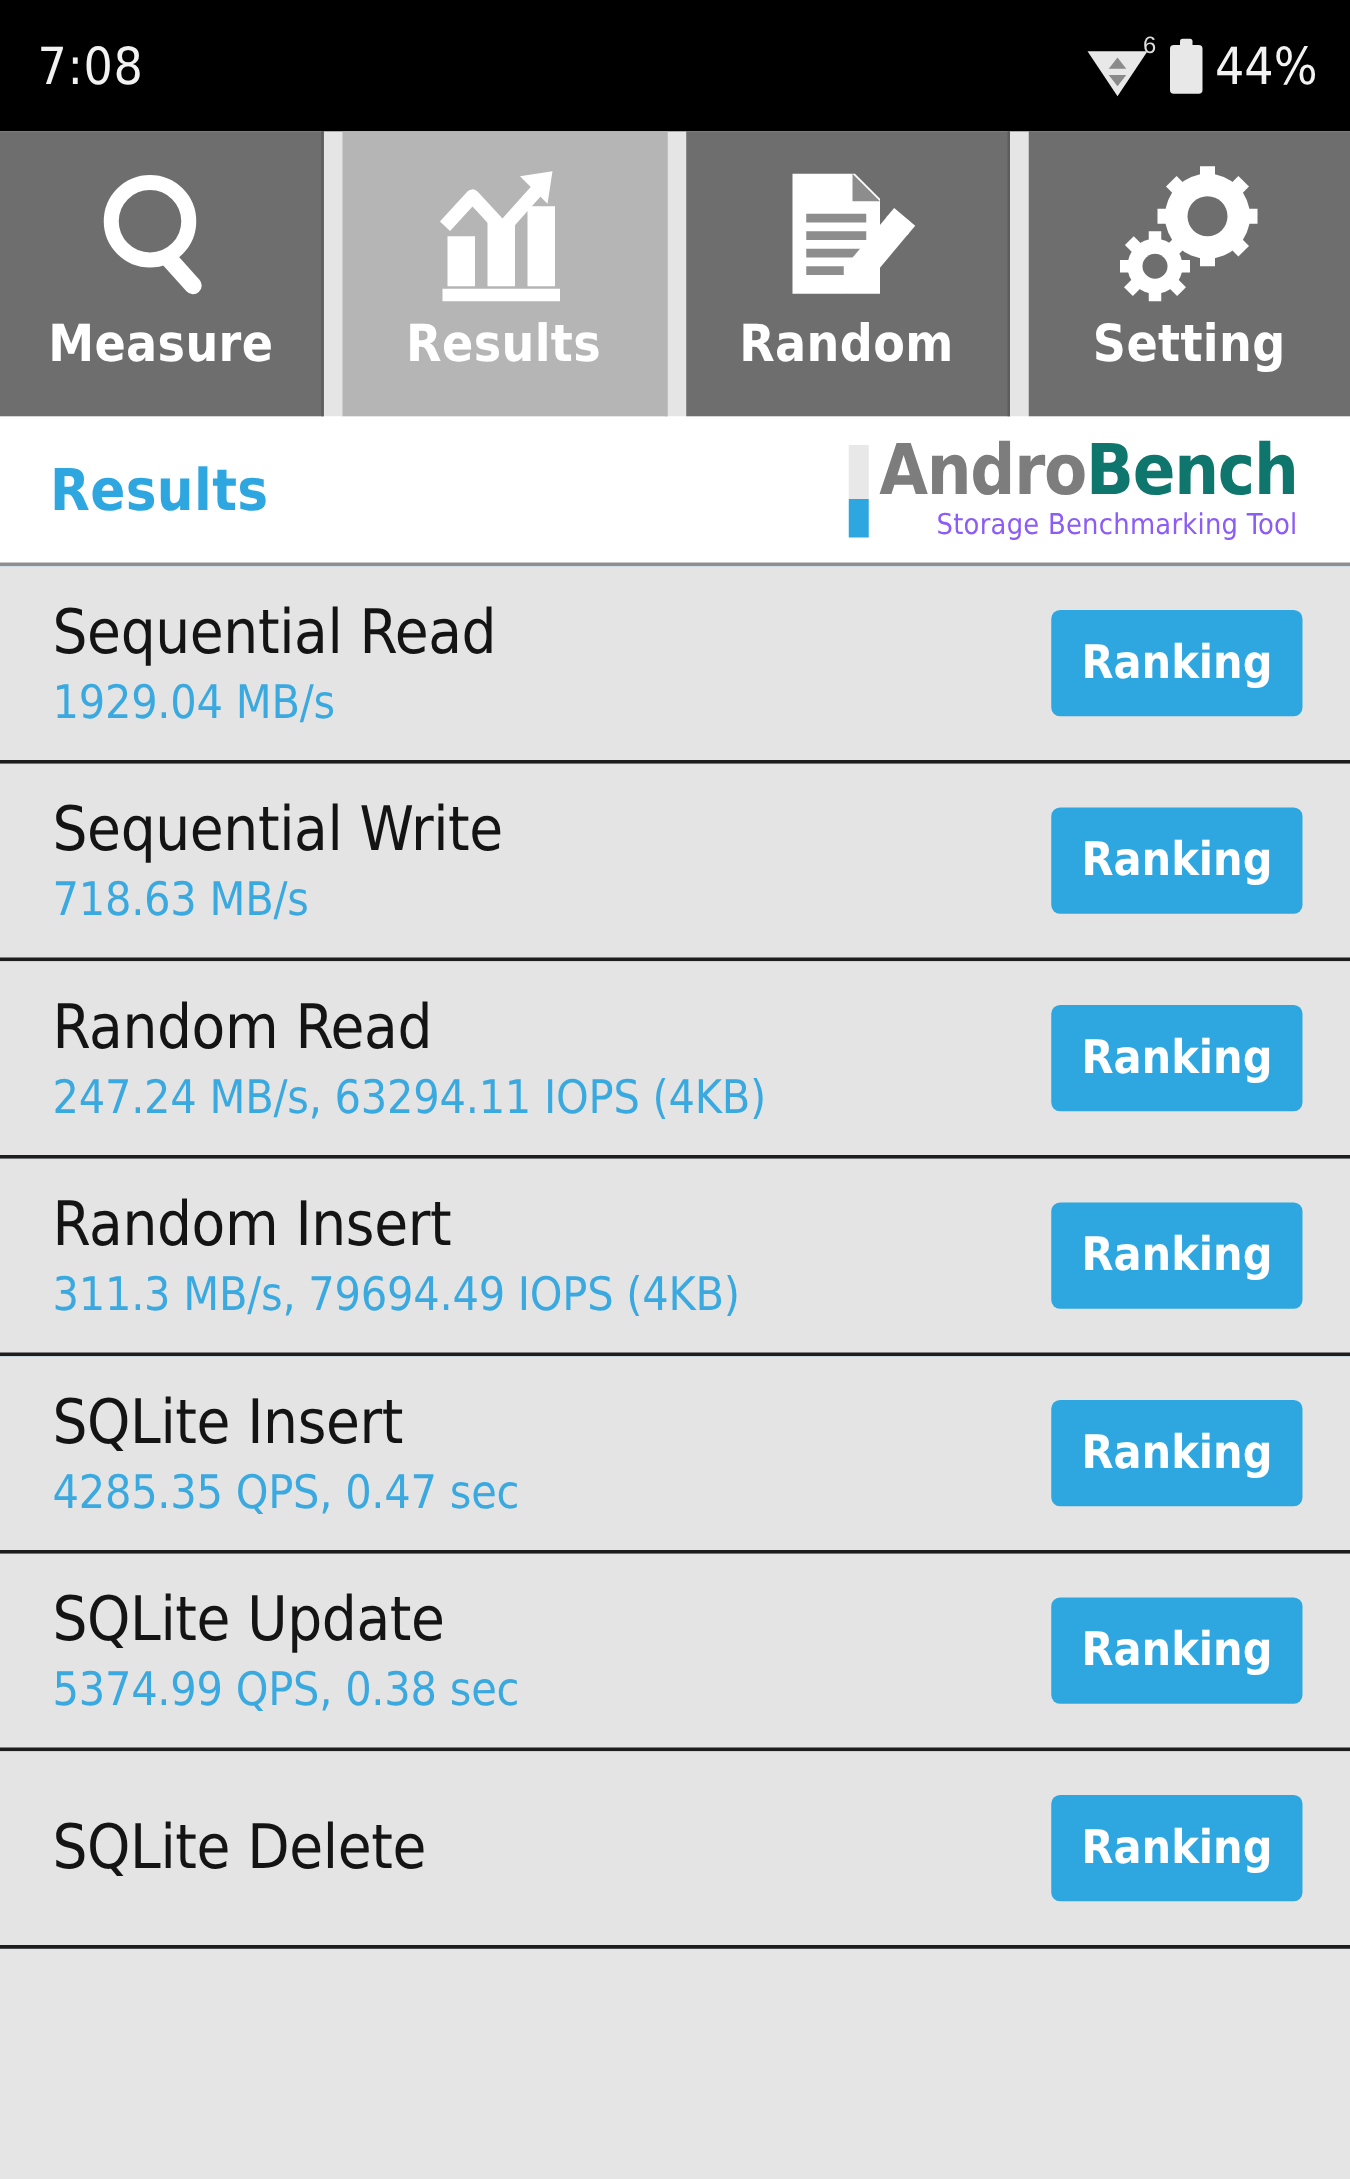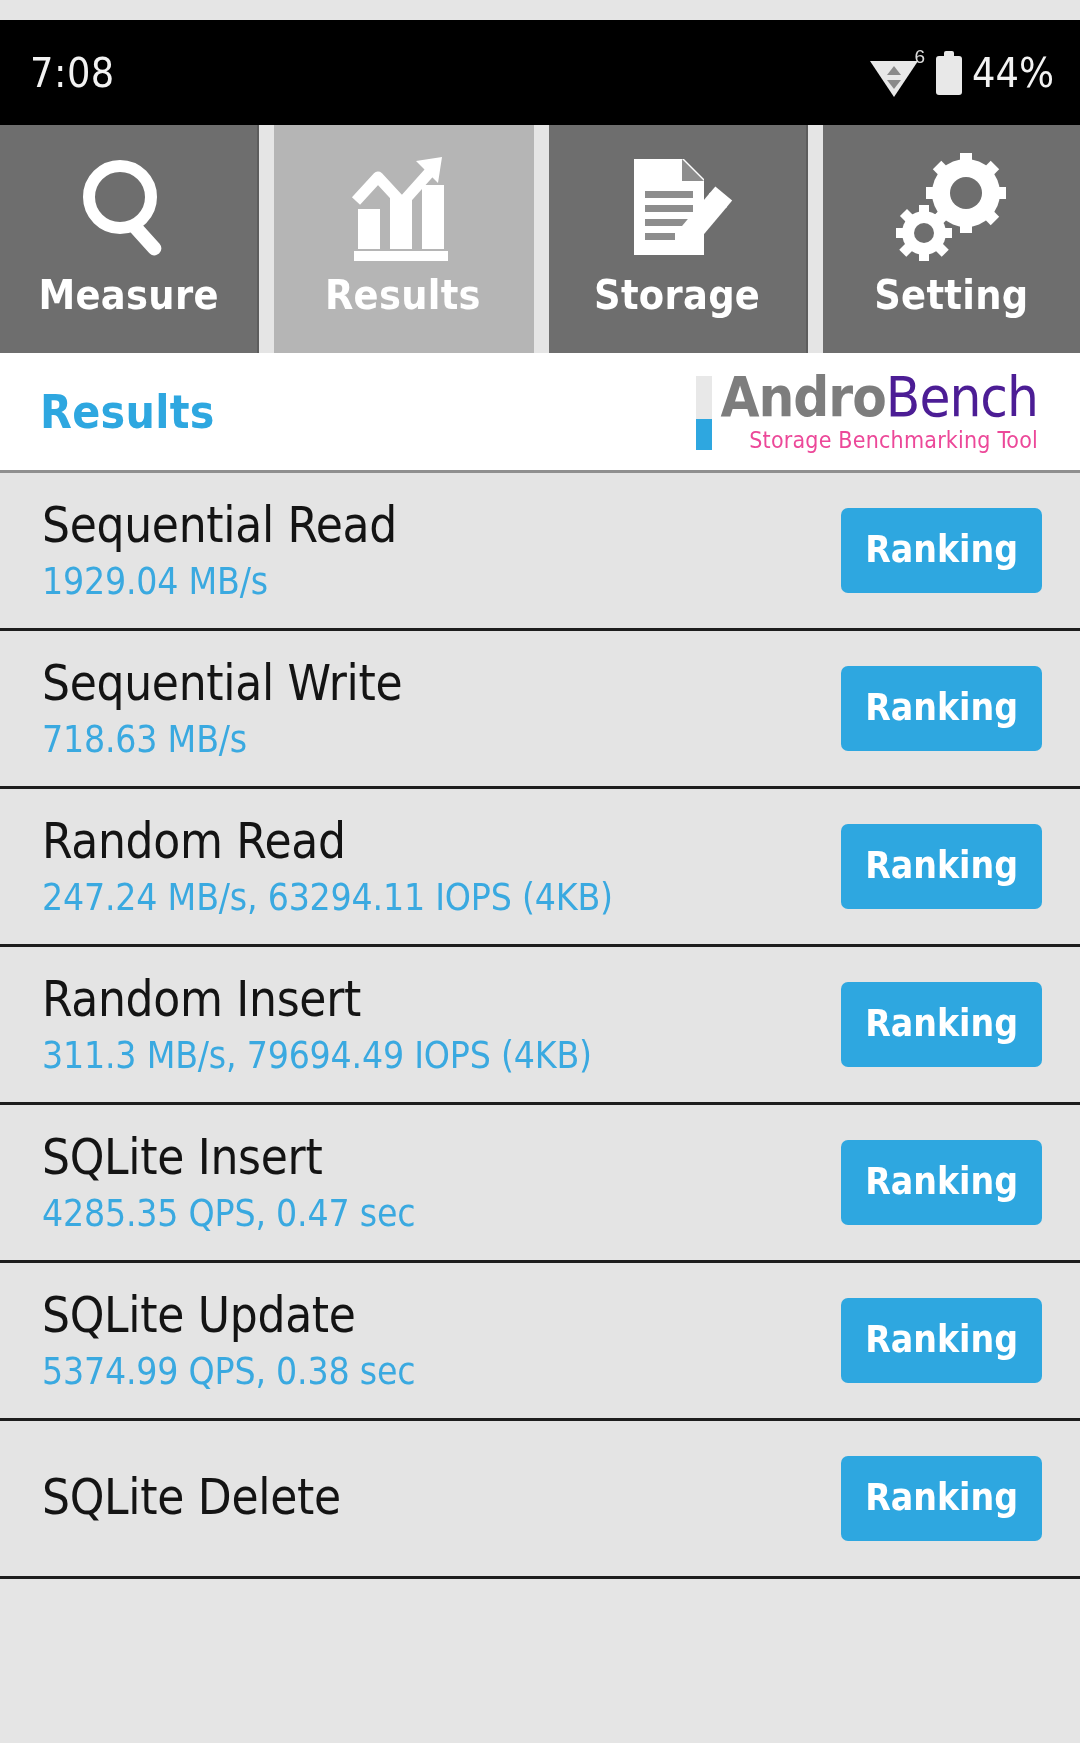--- a/index.html
+++ b/index.html
@@ -8,21 +8,20 @@
     background:#e5e5e5;
     font-family:"DejaVu Sans Condensed","Liberation Sans",sans-serif;
     overflow:hidden;
   }
 
   
   .statusbar{
     height:105px; background:#000; color:#fff;
     display:flex; align-items:center; justify-content:space-between;
     padding:0 26px 0 30px;
-    margin-top:20px;
   }
   .sb-clock{ font-size:41px; font-weight:400; letter-spacing:.5px; color:#f2f2f2; }
   .sb-right{ display:flex; align-items:center; gap:10px; }
   .wifi-wrap{ position:relative; width:52px; height:52px; }
   .wifi-wrap svg{ position:absolute; left:0; top:6px; }
   .wifi-sup{
     position:absolute; right:-5px; top:-1px; font-size:19px; color:#dcdcdc;
     font-family:"Liberation Sans",sans-serif;
   }
   .batt{ width:26px; height:44px; position:relative; margin-left:6px; }
@@ -60,23 +59,23 @@
   }
   .page-title{ font-size:46px; font-weight:700; color:#2ea7e0; letter-spacing:.3px; }
   .logo{ display:flex; align-items:flex-start; }
   .logo-mark{
     width:16px; height:74px; margin-right:8px; margin-top:6px;
     background:linear-gradient(to bottom,#e8e8e8 0 58%, #2ea7e0 58% 100%);
   }
   .logo-text{ display:flex; flex-direction:column; align-items:flex-end; }
   .logo-words{ font-size:56px; font-weight:700; line-height:.95; letter-spacing:-1px; }
   .logo-andro{ color:#7d7d7d; }
-  .logo-bench{ color:#4c1d95; font-weight:400; }
+  .logo-bench{ color:#0f766e; font-weight:700; }
   .logo-tag{
-    font-size:23px; color:#ec4899; margin-top:4px; letter-spacing:.2px;
+    font-size:23px; color:#8b5cf6; margin-top:4px; letter-spacing:.2px;
     font-family:"DejaVu Sans Condensed","Liberation Sans",sans-serif;
   }
 
   
   .rows{ background:#7dd3fc; }
   .row{
     height:158px; display:flex; align-items:center; justify-content:space-between;
     padding:0 38px 0 42px; border-bottom:3px solid #1d1d1d;
     background:#e4e4e4;
   }
@@ -156,21 +155,21 @@
           <rect x="27" y="68" width="48" height="7"></rect>
           <rect x="27" y="82" width="30" height="7"></rect>
         </g>
         <g transform="rotate(40 78 74)">
           <rect x="68" y="40" width="22" height="52" fill="#fff"></rect>
           <path d="M68 92 L90 92 L79 112 Z" fill="#fff"></path>
           <rect x="68" y="32" width="22" height="10" fill="#fff"></rect>
         </g>
       </svg>
     </div>
-    <div class="tab-label">Storage</div>
+    <div class="tab-label">Random</div>
   </div>
 
   <div class="tab">
     <div class="tab-icon">
       <svg width="118" height="118" viewBox="0 0 118 118">
         <g fill="#fff">
           <circle cx="74" cy="42" r="34"></circle>
           <g>
             <rect x="68" y="2" width="12" height="14"></rect>
               <rect x="68" y="68" width="12" height="14"></rect>

